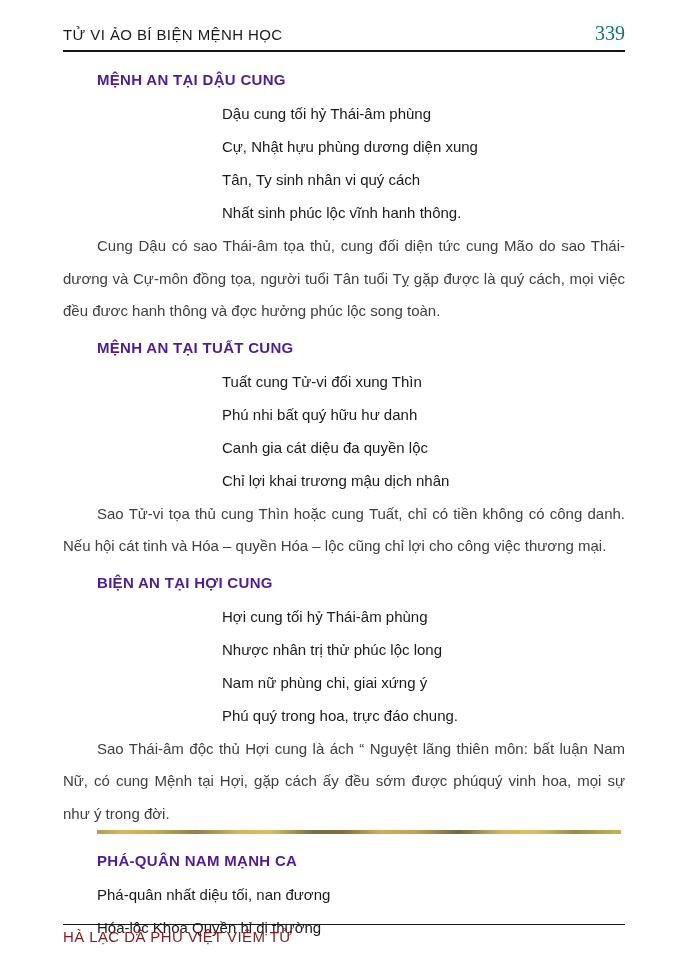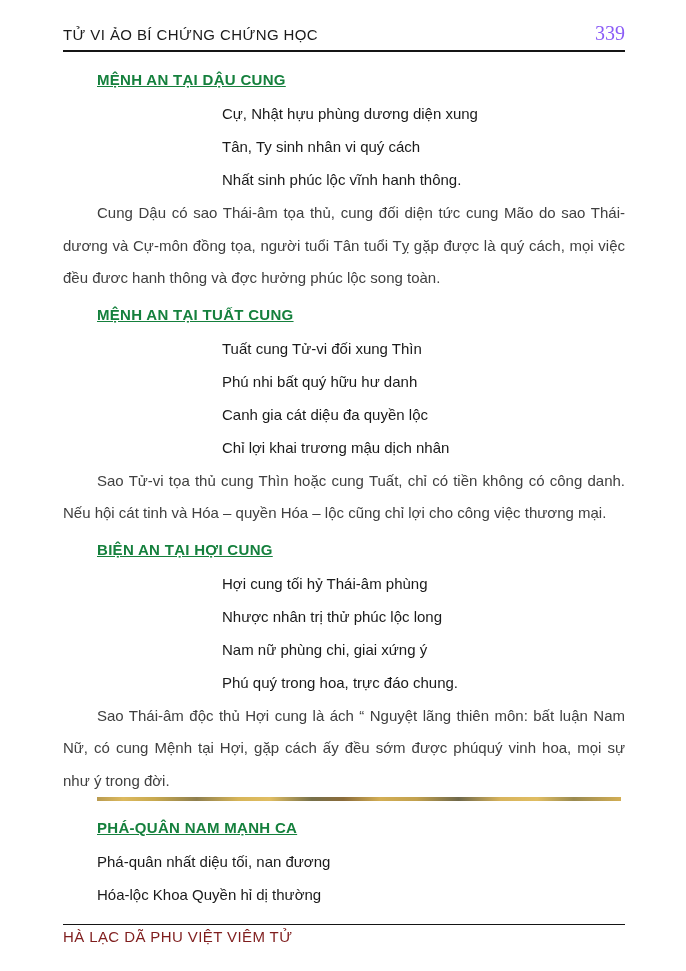--- a/index.html
+++ b/index.html
@@ -29,30 +29,29 @@
     align-items: baseline;
   }
   .page-header .title {
     font-size: 15px;
     letter-spacing: 0.4px;
     color: #1b1b1b;
   }
   .page-header .pagenum {
     font-family: "Liberation Serif", serif;
     font-size: 20px;
-    color: #8b5cf6;
+    color: #0f766e;
   }
   .section-heading {
     margin: 20px 0 0 34px;
     font-size: 15px;
     font-weight: bold;
     letter-spacing: 0.3px;
     line-height: 16px;
-    color: #15803d;
-    text-decoration: underline;
+    color: #4c1d95;
   }
   .section-heading.tight { margin-top: 12px; }
   .verses {
     margin: 9px 0 0 159px;
   }
   .verses .verse-line {
     line-height: 33px;
     font-size: 15px;
     white-space: nowrap;
   }
@@ -91,27 +90,28 @@
     color: #7f1d1d;
   }
 </style>
 </head>
 <body>
 
 <div class="page">
   <div class="content">
 
     <div class="page-header">
-      <span class="title">TỬ VI ẢO BÍ CHỨNG CHỨNG HỌC</span>
+      <span class="title">TỬ VI ẢO BÍ BIỆN MỆNH HỌC</span>
       <span class="pagenum">339</span>
     </div>
 
     <div>
       <div class="section-heading">MỆNH AN TẠI DẬU CUNG</div>
       <div class="verses">
+        <div class="verse-line">Dậu cung tối hỷ Thái-âm phùng</div>
         <div class="verse-line">Cự, Nhật hựu phùng dương diện xung</div>
         <div class="verse-line">Tân, Ty sinh nhân vi quý cách</div>
         <div class="verse-line">Nhất sinh phúc lộc vĩnh hanh thông.</div>
       </div>
       <p class="body-paragraph">Cung Dậu có sao Thái-âm tọa thủ, cung đối diện tức cung Mão do sao Thái-dương và Cự-môn đồng tọa, người tuổi Tân tuổi Tỵ gặp được là quý cách, mọi việc đều đươc hanh thông và đợc hưởng phúc lộc song toàn.</p>
     </div>
 
     <div>
       <div class="section-heading tight">MỆNH AN TẠI TUẤT CUNG</div>
       <div class="verses">

